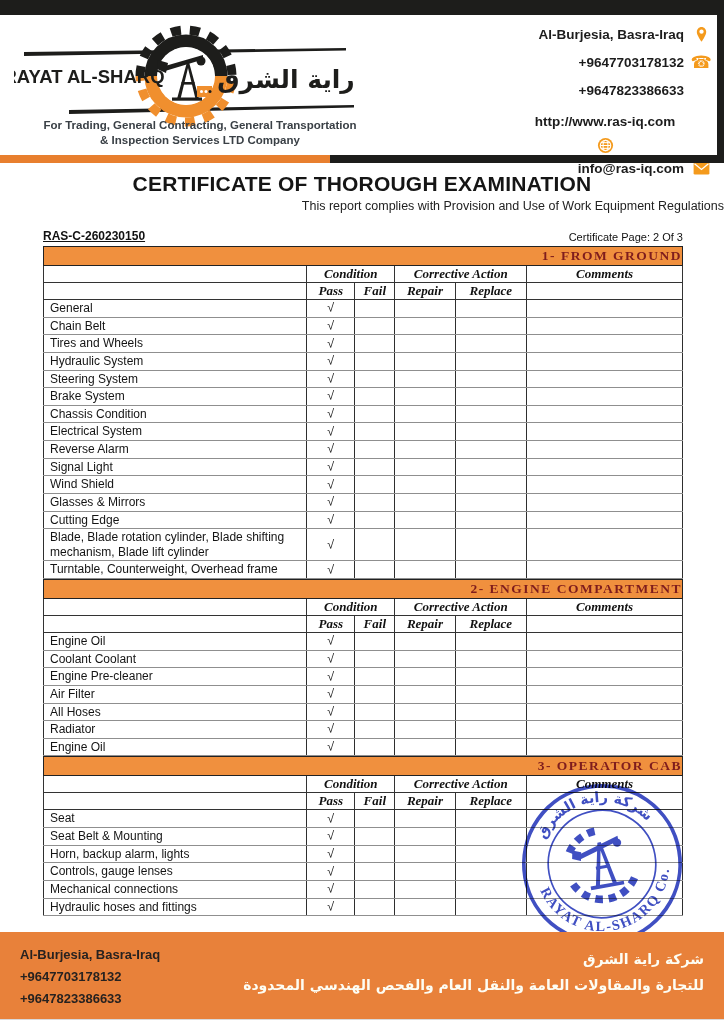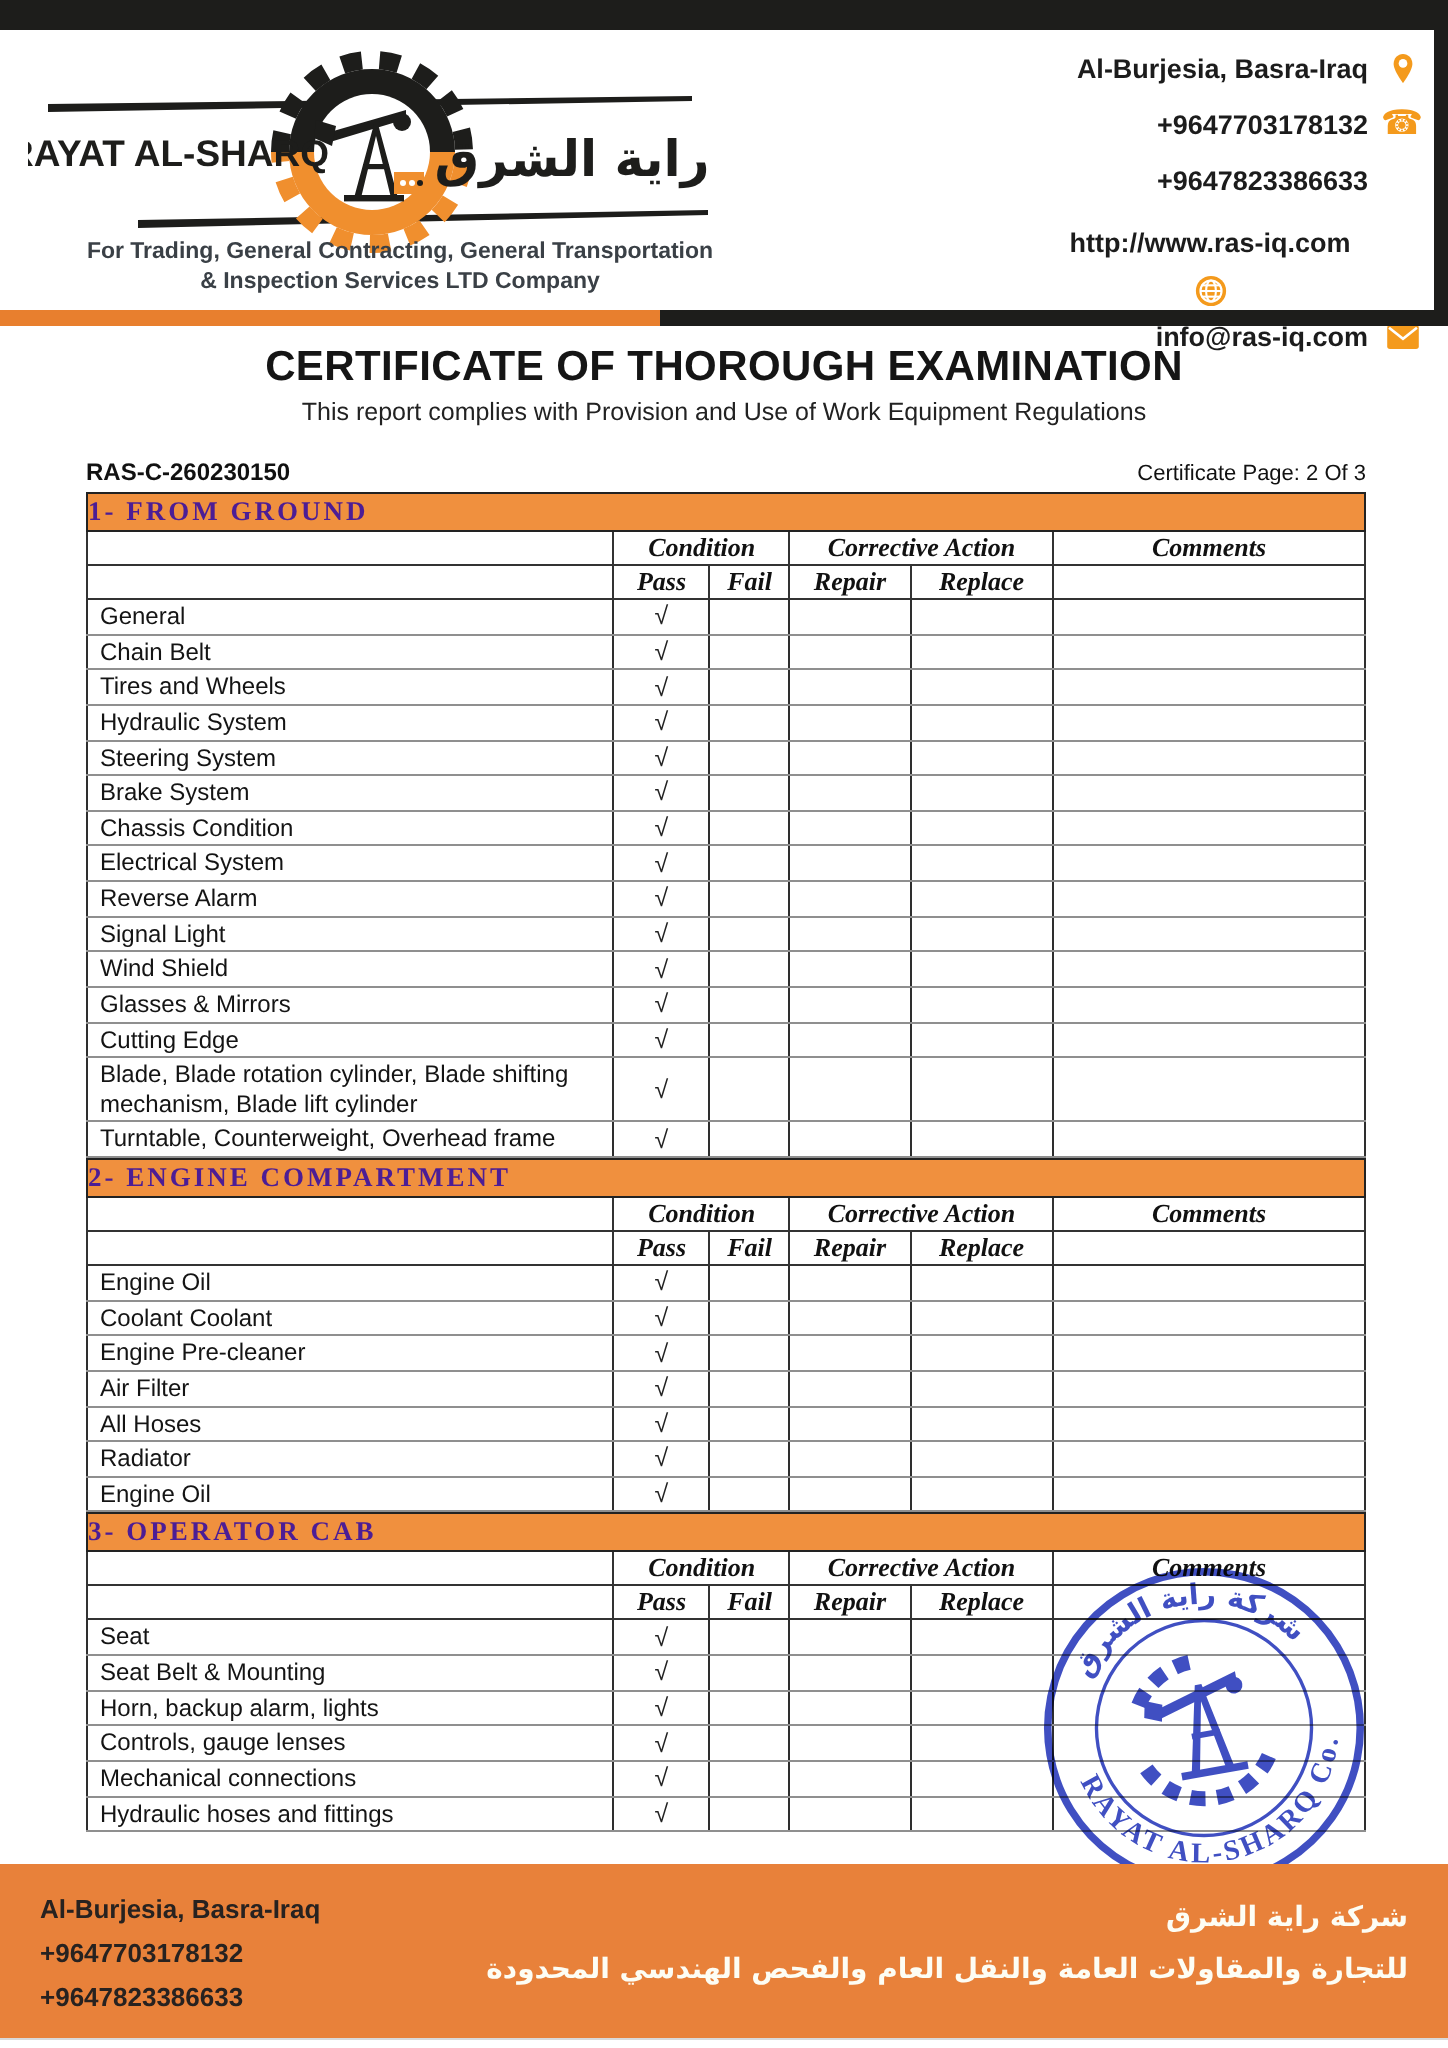--- a/index.html
+++ b/index.html
@@ -13,33 +13,33 @@
   .contact { position:absolute; top:20px; right:14px; width:210px; }
   .contact-row { display:flex; justify-content:flex-end; align-items:center; gap:8px; height:28px; }
   .contact-row .txt { font-size:13.5px; font-weight:bold; color:#1c1c1c; }
   .icon-slot { width:18px; height:18px; display:flex; align-items:center; justify-content:center; }
 
   .divider { position:absolute; top:155px; left:0; width:724px; height:8px; display:flex; }
   .divider .d-orange { width:330px; height:100%; background:#e87f2e; }
   .divider .d-dark { flex:1; height:100%; background:#1d1d1b; }
 
   .doc-title { margin-top:172px; text-align:center; font-size:21px; font-weight:bold; color:#151515; letter-spacing:.2px; }
-  .doc-subtitle { text-align:center; font-size:12.5px; color:#222; margin-top:3px; }
+  .doc-subtitle { text-align:right; font-size:12.5px; color:#222; margin-top:3px; }
 
   .meta-row { width:640px; margin:16px 0 3px 43px; display:flex; justify-content:space-between; align-items:flex-end; }
-  .cert-no { font-size:12px; font-weight:bold; color:#111; }
+  .cert-no { font-size:12px; font-weight:bold; color:#111;text-decoration:underline; }
   .page-label { font-size:11px; font-weight:normal; color:#111; }
 
   #sections { width:640px; margin-left:43px; }
   table.insp { width:100%; border-collapse:collapse; table-layout:fixed; }
   table.insp td { border-left:1px solid #2e2e2e; border-right:1px solid #2e2e2e;
                   border-top:1px solid #8f8f8f; border-bottom:1px solid #8f8f8f; }
   table.insp { border:1.5px solid #222; }
-  td.sec-title { background:#f0903e; text-align:left; font-family:"Liberation Serif", serif;
-                 font-weight:bold; font-size:13.5px; letter-spacing:1.5px; color:#4c1d95;
+  td.sec-title { background:#f0903e; text-align:right; font-family:"Liberation Serif", serif;
+                 font-weight:bold; font-size:13.5px; letter-spacing:1.5px; color:#7f1d1d;
                  padding:1px 0; border:1px solid #222 !important;margin-top:34px; }
   td.hdr { text-align:center; font-family:"Liberation Serif", serif; font-weight:bold;
            font-size:13px; color:#111; padding:0 2px; border:1px solid #333 !important; height:16px;font-style:italic; }
   td.item { font-size:12px; color:#141414; padding:1px 6px; line-height:1.22; }
   td.mark { text-align:center; font-size:12.5px; color:#222; padding:1px 2px; }
 
   .stamp { position:absolute; left:518px; top:780px; mix-blend-mode:multiply; opacity:.92; }
 
   .footer { position:absolute; top:932px; left:0; width:724px; height:87px; background:#e8813a; }
   .footer-left { position:absolute; left:20px; top:12px; }

